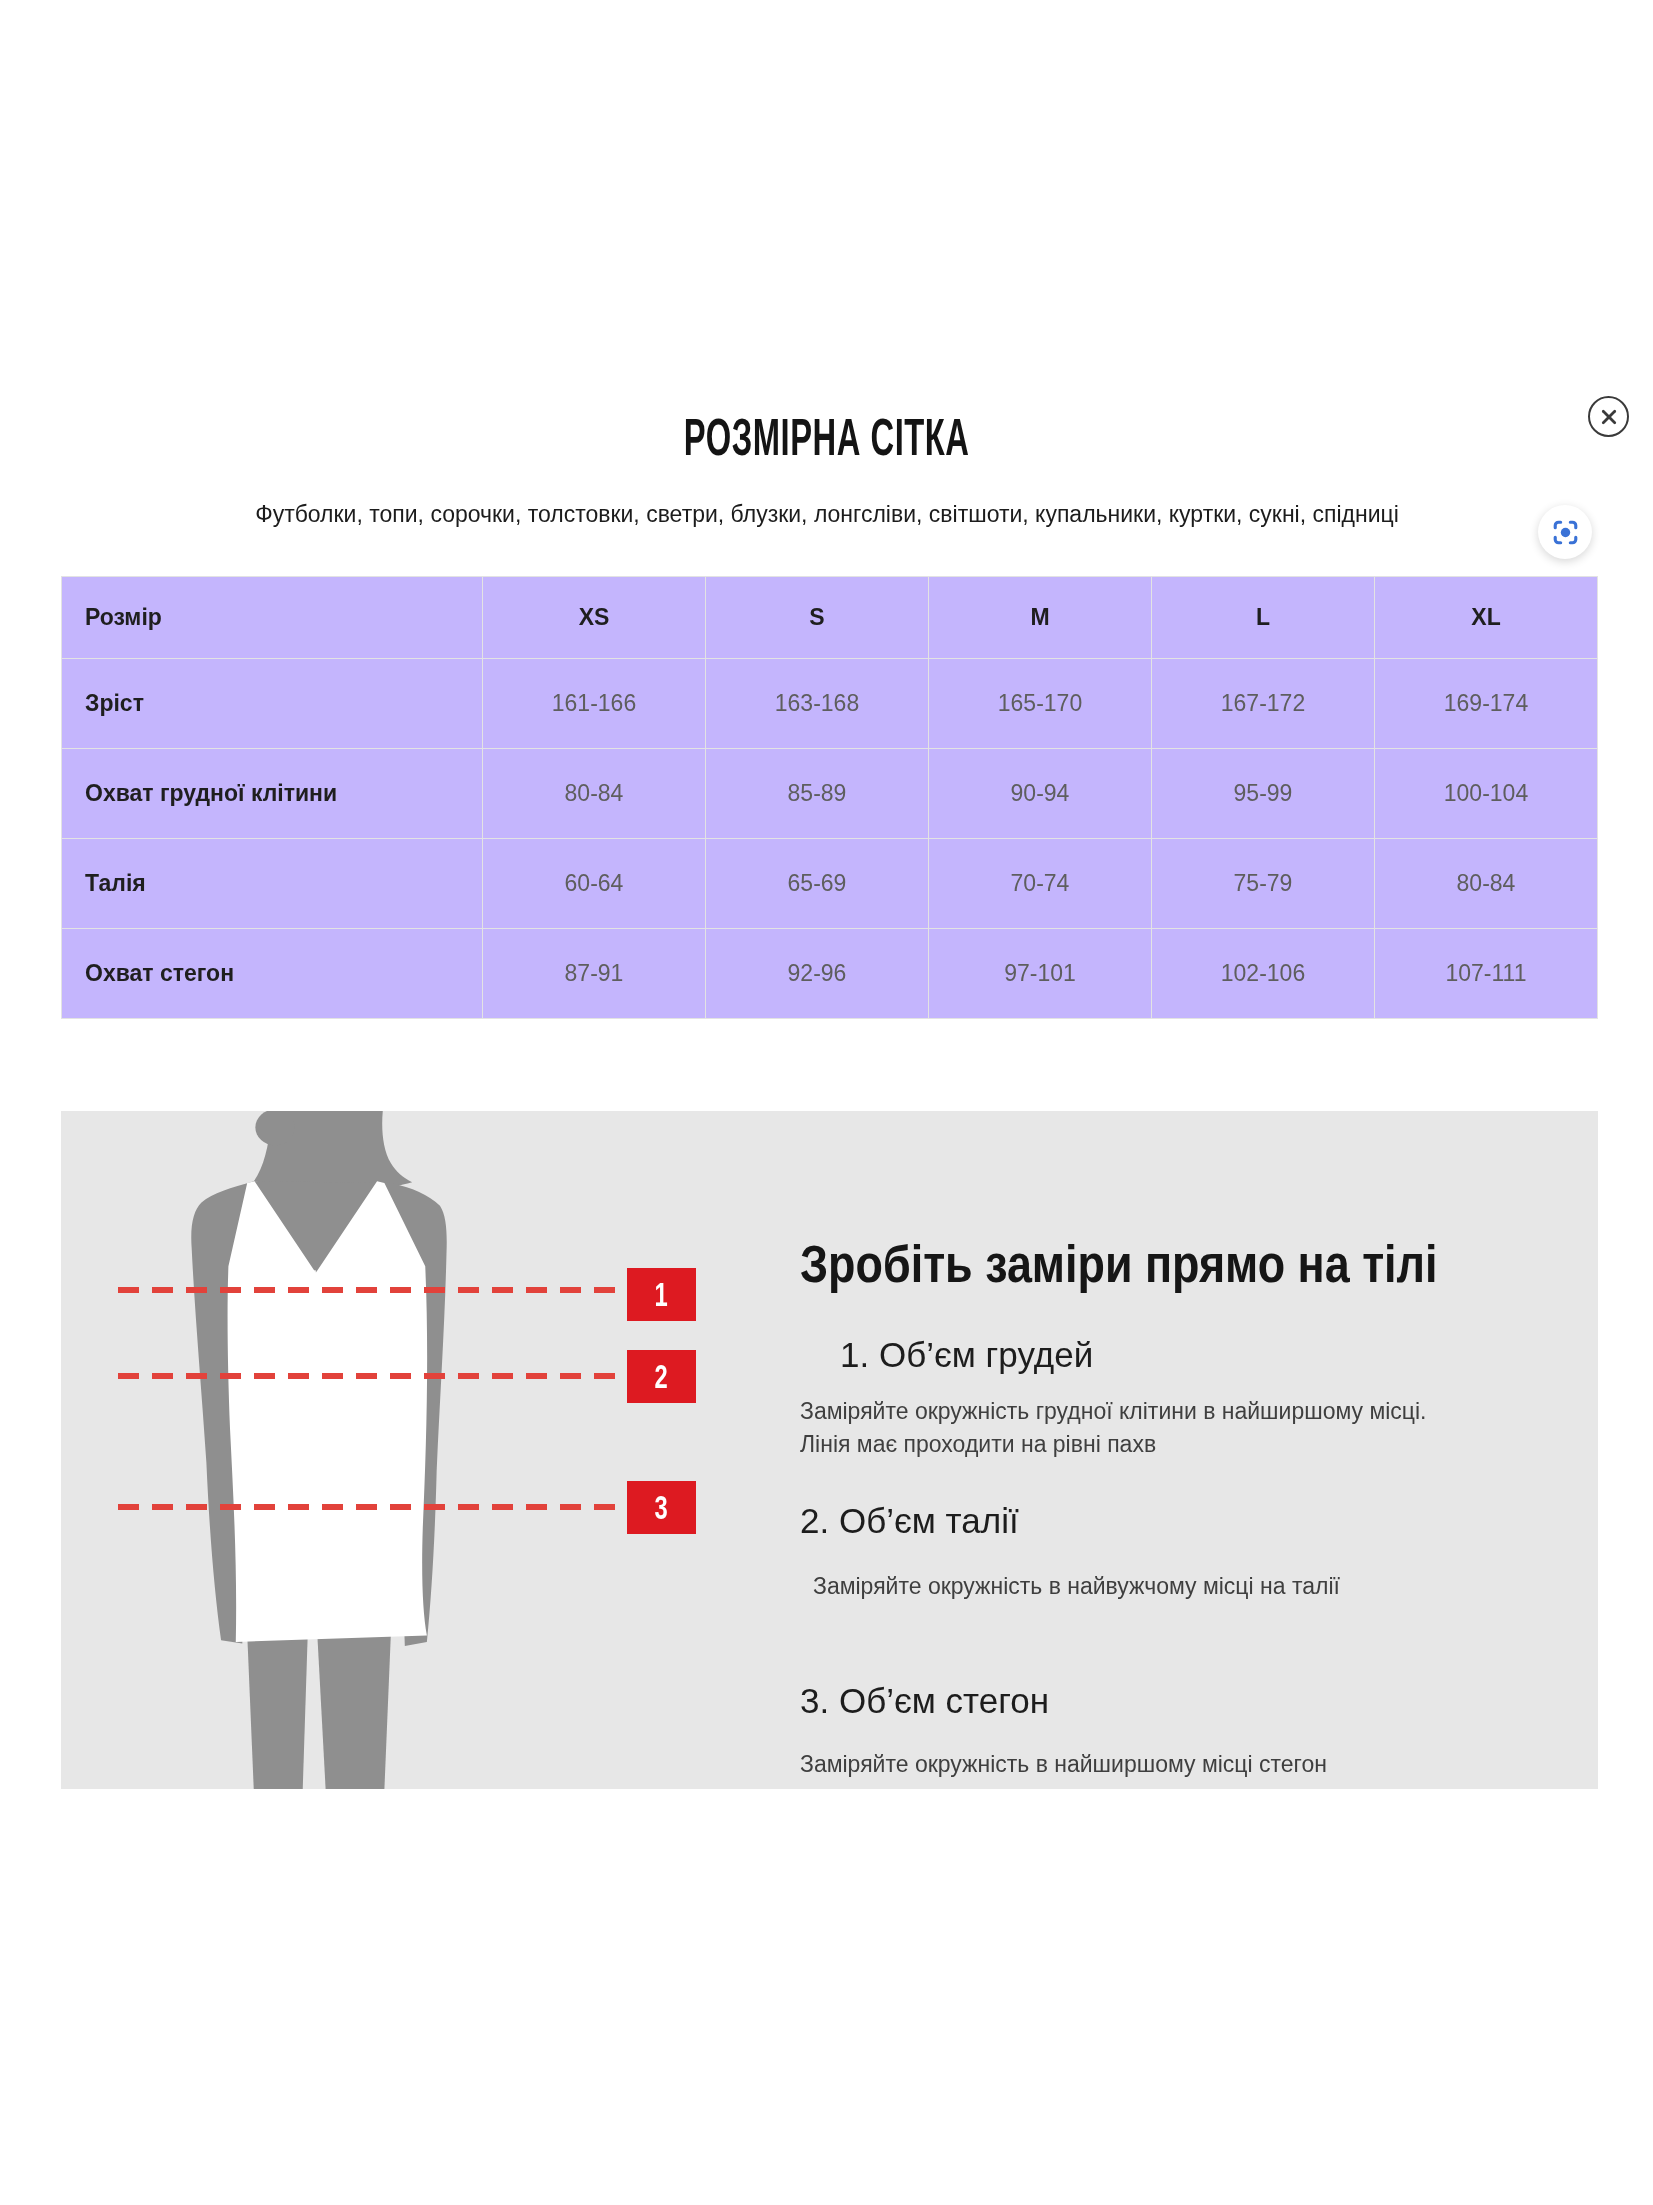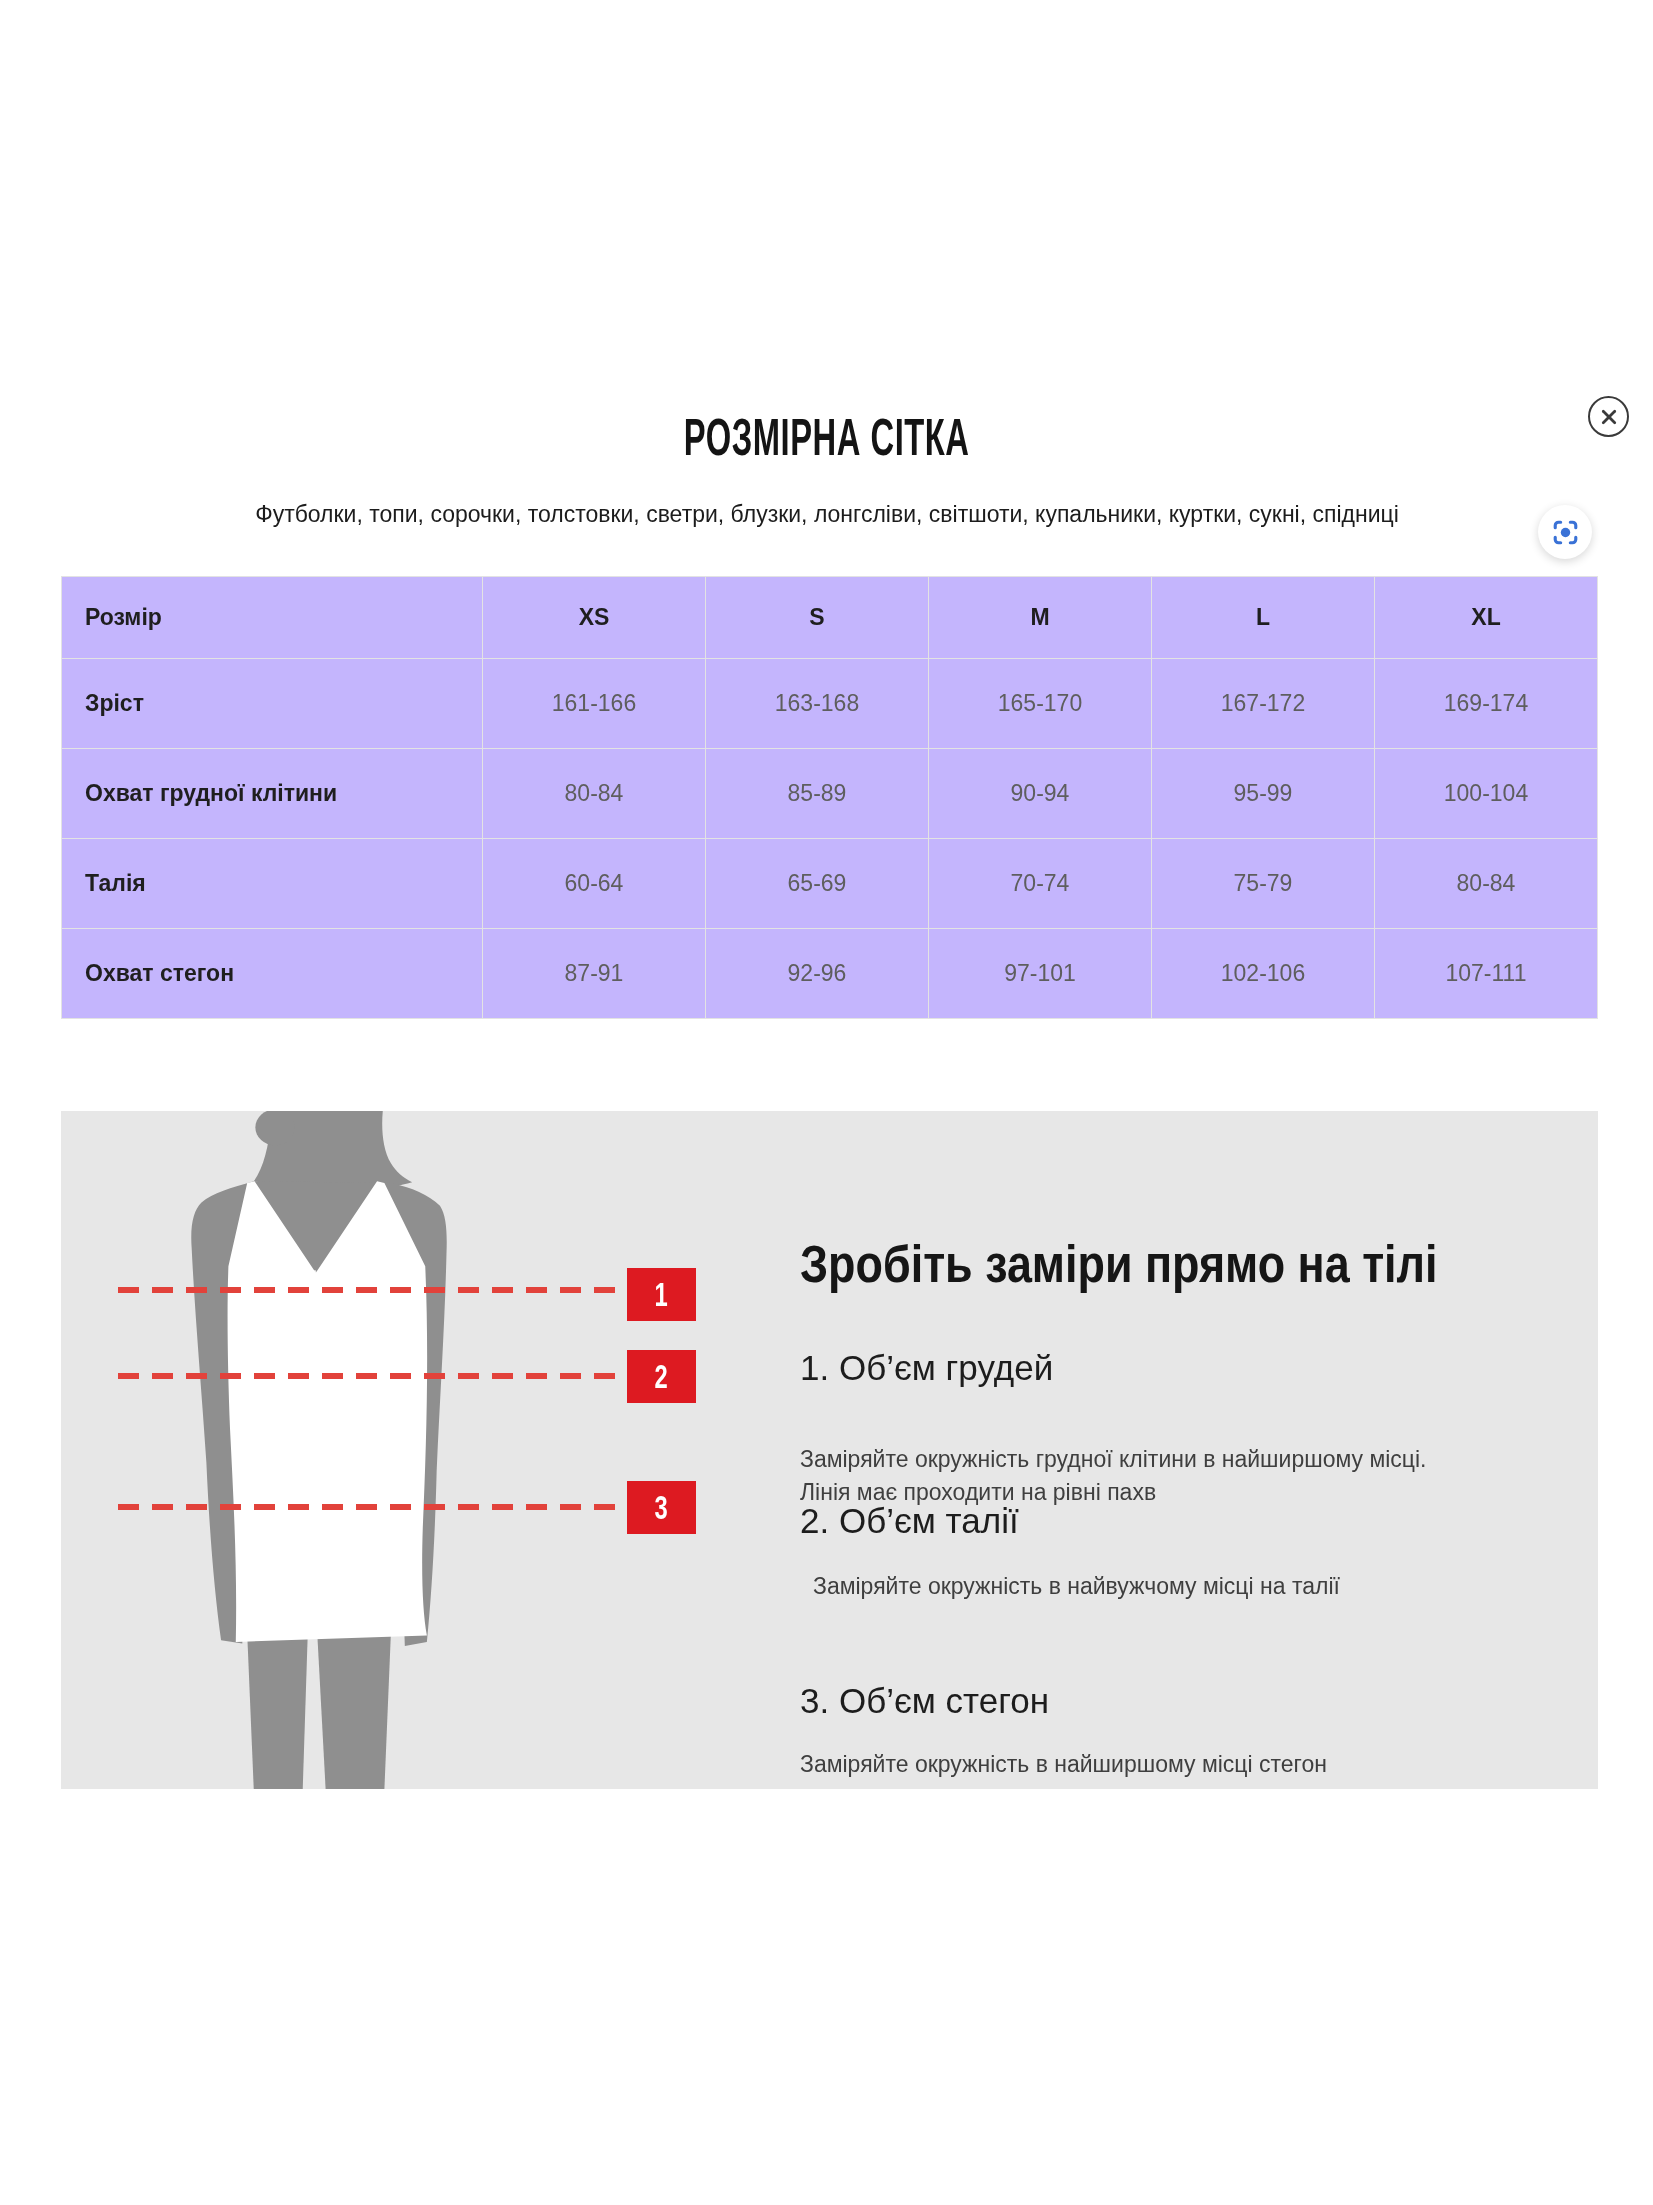--- a/index.html
+++ b/index.html
@@ -66,21 +66,21 @@
     position:absolute;left:739px;top:124px;white-space:nowrap;
     font-size:51px;font-weight:700;color:#161616;
     transform:scaleX(.88);transform-origin:left center;
   }
   .sec-title{
     position:absolute;left:739px;font-size:35px;font-weight:400;color:#1d1d1d;white-space:nowrap;
   }
   .sec-body{
     position:absolute;left:739px;font-size:23px;line-height:33px;color:#3f3f3f;white-space:nowrap;
   }
-  .s1-title{top:237px;} .s1-body{top:284px;margin-top:48px;}
+  .s1-title{top:224px;margin-left:40px;} .s1-body{top:284px;}
   .s2-title{top:390px;} .s2-body{top:459px;margin-left:13px;}
   .s3-title{top:570px;} .s3-body{top:637px;}
 </style>
 </head>
 <body>
 
 <div class="title-wrap">
   <span class="title-inner">РОЗМІРНА СІТКА</span>
 </div>
 

